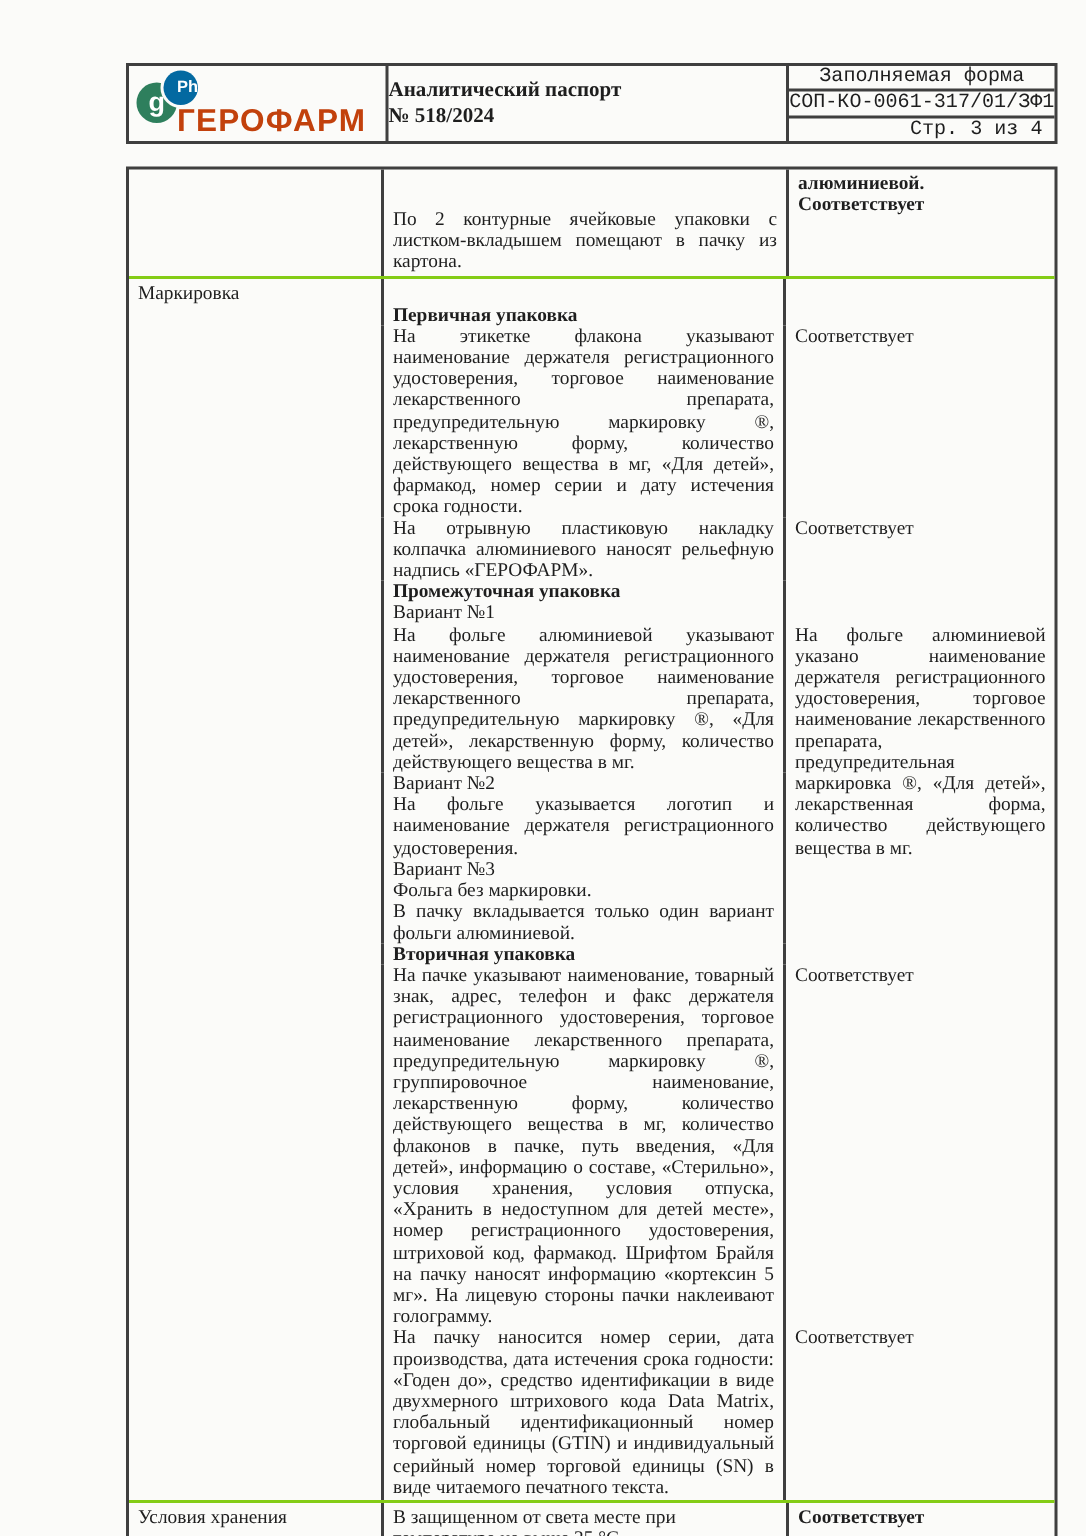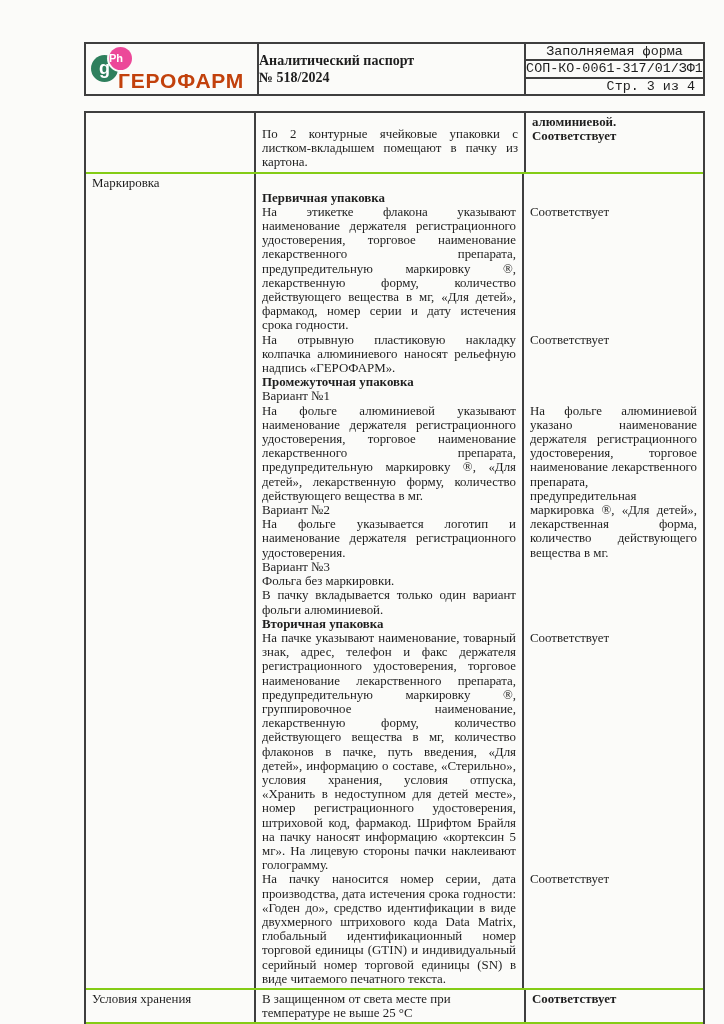--- a/index.html
+++ b/index.html
@@ -22,21 +22,21 @@
     height:54px;
   }
   .h-logo{position:relative;}
   .circle-g{
     position:absolute;left:5px;top:11px;width:27px;height:27px;border-radius:50%;
     background:#2e7f5d;color:#fff;text-align:center;
     font-family:"Liberation Sans",sans-serif;font-weight:bold;font-size:18px;line-height:26px;
   }
   .circle-ph{
     position:absolute;left:23px;top:3px;width:23px;height:23px;border-radius:50%;
-    background:#ec4899;color:#fff;text-align:left;
+    background:#0369a1;color:#fff;text-align:right;
     font-family:"Liberation Sans",sans-serif;font-weight:bold;font-size:11px;line-height:23px;
     box-shadow:0 0 0 2px #fbfbf9;
   }
   .logo-text{
     position:absolute;left:32px;top:25px;
     font-family:"Liberation Sans",sans-serif;font-weight:bold;font-size:21px;
     color:#c2410c;letter-spacing:.8px;
   }
   .h-title{
     border-left:2px solid #3f3f3f;
@@ -54,21 +54,21 @@
     border:2px solid #3f3f3f;
     font-size:12.9px;line-height:14.2px;
   }
   .trow{display:grid;grid-template-columns:168px 270px 1fr;}
   .trow + .trow{border-top:2px solid #84cc16;}
   .c1{grid-column:1;padding:2px 6px;}
   .c2{grid-column:2;border-left:2px solid #3f3f3f;padding:2px 6px;}
   .c3{grid-column:3;border-left:2px solid #3f3f3f;padding:2px 6px;font-weight:bold;}
   .just{text-align:justify;}
   .bold{font-weight:bold;}
-  .blank-first{margin-top:12px;}
+  .blank-first{margin-top:24px;}
 
   
   .trow-marking{display:grid;grid-template-columns:168px 270px 1fr;}
   .m-c1{grid-column:1;grid-row:1 / span 9;padding:2px 6px;}
   .m-c2{grid-column:2;border-left:2px solid #3f3f3f;border-right:2px solid #3f3f3f;padding:0 6px;}
   .m-c2.pad-top{padding-top:17px;}
   .m-c2.pad-bot{padding-bottom:2px;}
   .m-c3{grid-column:3;padding:0 6px;}
 </style>
 </head>

